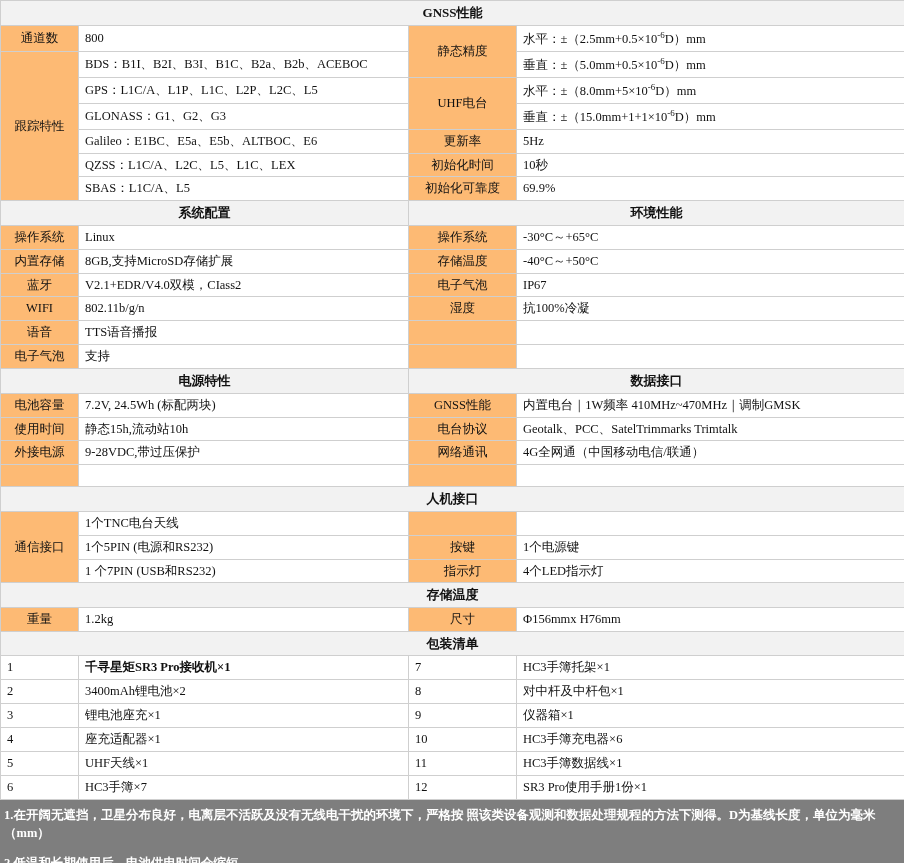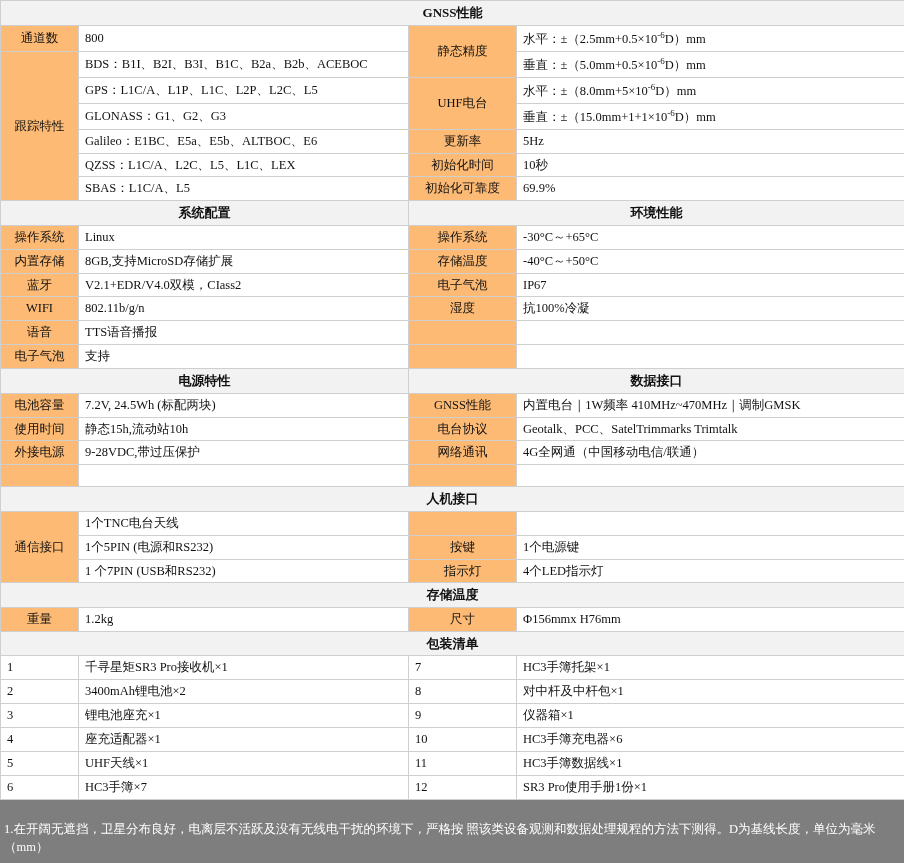--- a/index.html
+++ b/index.html
@@ -36,33 +36,34 @@
     padding: 5px 0;
   }
   .lbl {
     background: #fdba74;
     text-align: center;
   }
   sup {
     font-size: 9px;
     vertical-align: super;
   }
-  .bold { font-weight: normal; }
+  .bold { font-weight: bold; }
   .notes {
     background: #7e7e7e;
     color: #ffffff;
     font-size: 12.5px;
     padding: 0;
     width: 904px;
     height: 98px;
     box-sizing: border-box;
   }
   .notes div {
-    padding: 20px 4px 6px 4px;
+    padding: 6px 4px 6px 4px;
     line-height: 1.45;
+    font-weight: bold;
   }
   .pkg-num { text-align: left; padding-left: 4px; }
 </style>
 </head>
 <body>
 
 <table class="spec">
   <colgroup>
     <col style="width:78px">
     <col style="width:330px">

